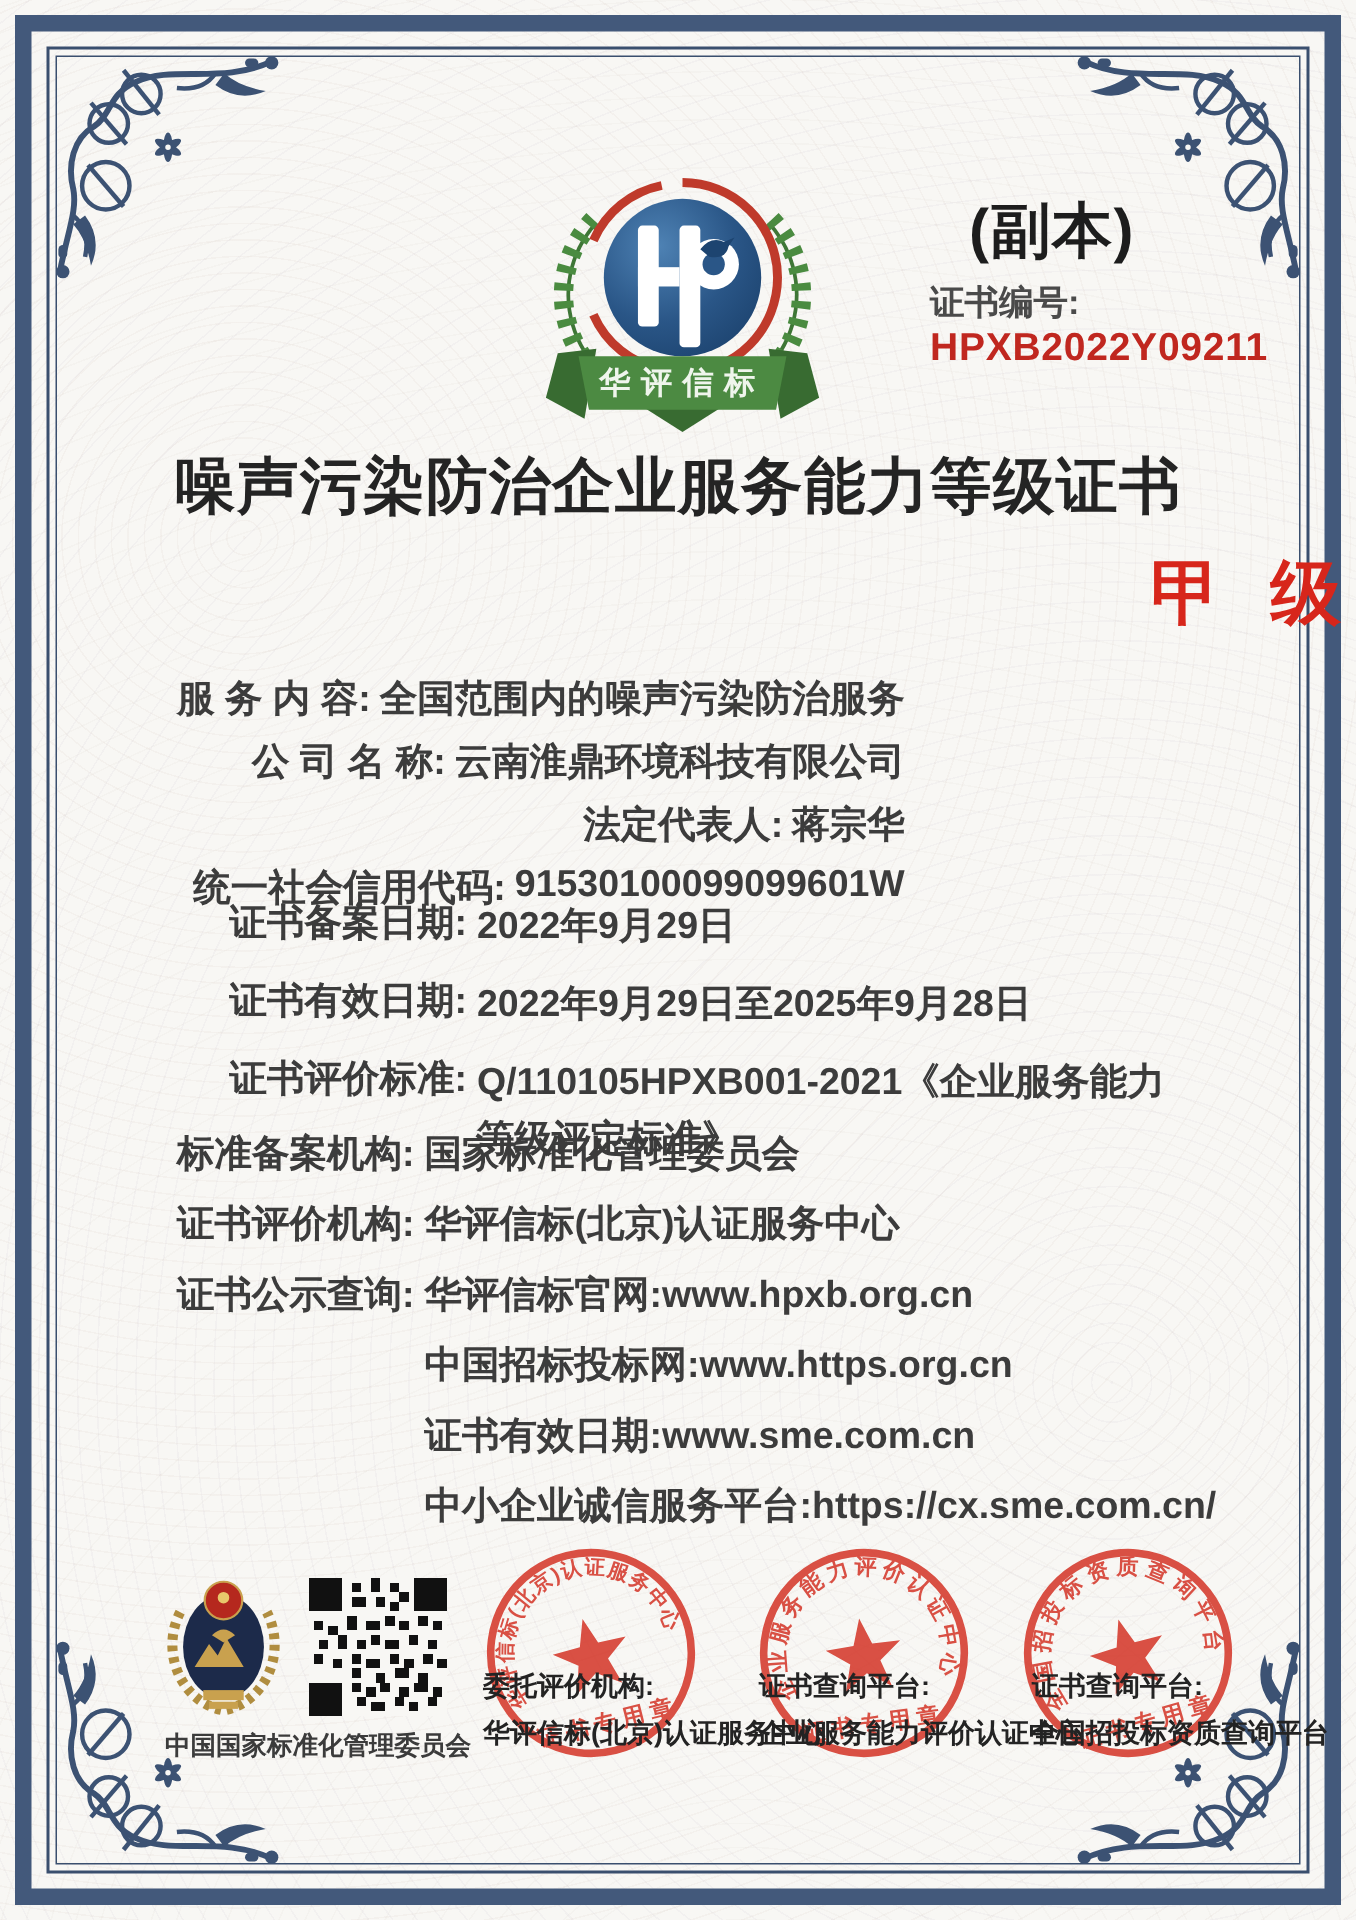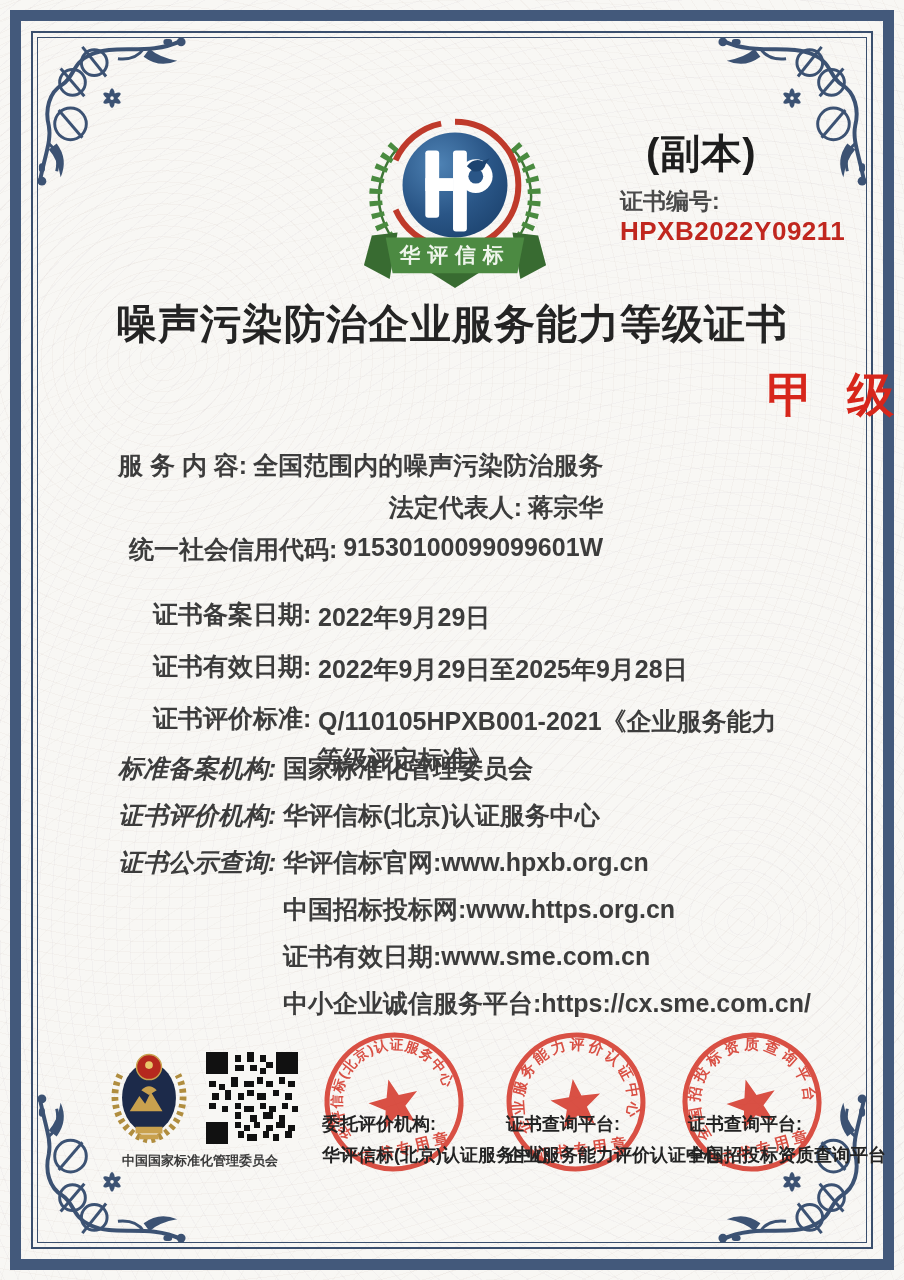--- a/index.html
+++ b/index.html
@@ -49,27 +49,27 @@
   .row{display:flex;align-items:flex-start;justify-content:flex-end;}
   .info-block{top:449px;font-size:25px;}
   .info-block .row{margin-bottom:9px;}
   .info-block .lbl{white-space:nowrap;margin-right:6px;}
   .date-block{top:598px;font-size:25px;width:680px;}
   .date-block .row{margin-bottom:13px;}
   .date-block .lbl{flex:0 0 165px;white-space:nowrap;}
   .date-block .val{flex:1;line-height:1.55;max-width:480px;}
   .agency-block{top:752px;font-size:25px;width:700px;}
   .agency-block .row{margin-bottom:14px;}
-  .agency-block .lbl{flex:0 0 165px;white-space:nowrap;font-style:italic;}
+  .agency-block .lbl{flex:0 0 165px;white-space:nowrap;}
   .agency-block .val{flex:1;white-space:nowrap;}
   
   .footer-org{position:absolute;left:92px;top:1036px;width:216px;}
   .emblem{position:absolute;left:8px;top:6px;width:98px;height:104px;}
   .qr{position:absolute;left:114px;top:16px;width:92px;height:92px;}
-  .org-label{position:absolute;left:0;top:116px;width:216px;text-align:center;font-size:13px;font-weight:800;color:#3B3B3B;white-space:nowrap;}
+  .org-label{position:absolute;left:12px;top:116px;width:216px;text-align:center;font-size:17px;font-weight:800;color:#3B3B3B;white-space:nowrap;}
   .stamp{position:absolute;width:152px;height:152px;opacity:.88;}
   .stamp-1{left:318px;top:1026px;transform:rotate(-14deg);}
   .stamp-2{left:500px;top:1026px;transform:rotate(-8deg);}
   .stamp-3{left:676px;top:1026px;transform:rotate(-16deg);}
   .stamp-caption{position:absolute;color:#232323;font-size:18px;white-space:nowrap;}
   .stamp-caption .cap-lbl{font-weight:900;display:block;}
   .stamp-caption .cap-val{font-weight:700;display:block;margin-top:7px;}
   .cap-1{left:322px;top:1112px;}
   .cap-2{left:506px;top:1112px;}
   .cap-3{left:688px;top:1112px;}
@@ -240,20 +240,24 @@
   <div class="certno-label">证书编号:</div>
   <div class="certno-value">HPXB2022Y09211</div>
 
   <div class="cert-title">噪声污染防治企业服务能力等级证书</div>
   <div class="grade">甲 级</div>
 
   <div class="block info-block">
     <div class="row">
       <span class="lbl">服 务 内 容:</span>
       <span class="val">全国范围内的噪声污染防治服务</span>
+    </div>
+    <div class="row">
+      <span class="lbl">公 司 名 称:</span>
+      <span class="val">云南淮鼎环境科技有限公司</span>
     </div>
     <div class="row">
       <span class="lbl">法定代表人:</span>
       <span class="val">蒋宗华</span>
     </div>
     <div class="row">
       <span class="lbl">统一社会信用代码:</span>
       <span class="val">91530100099099601W</span>
     </div>
   </div>

